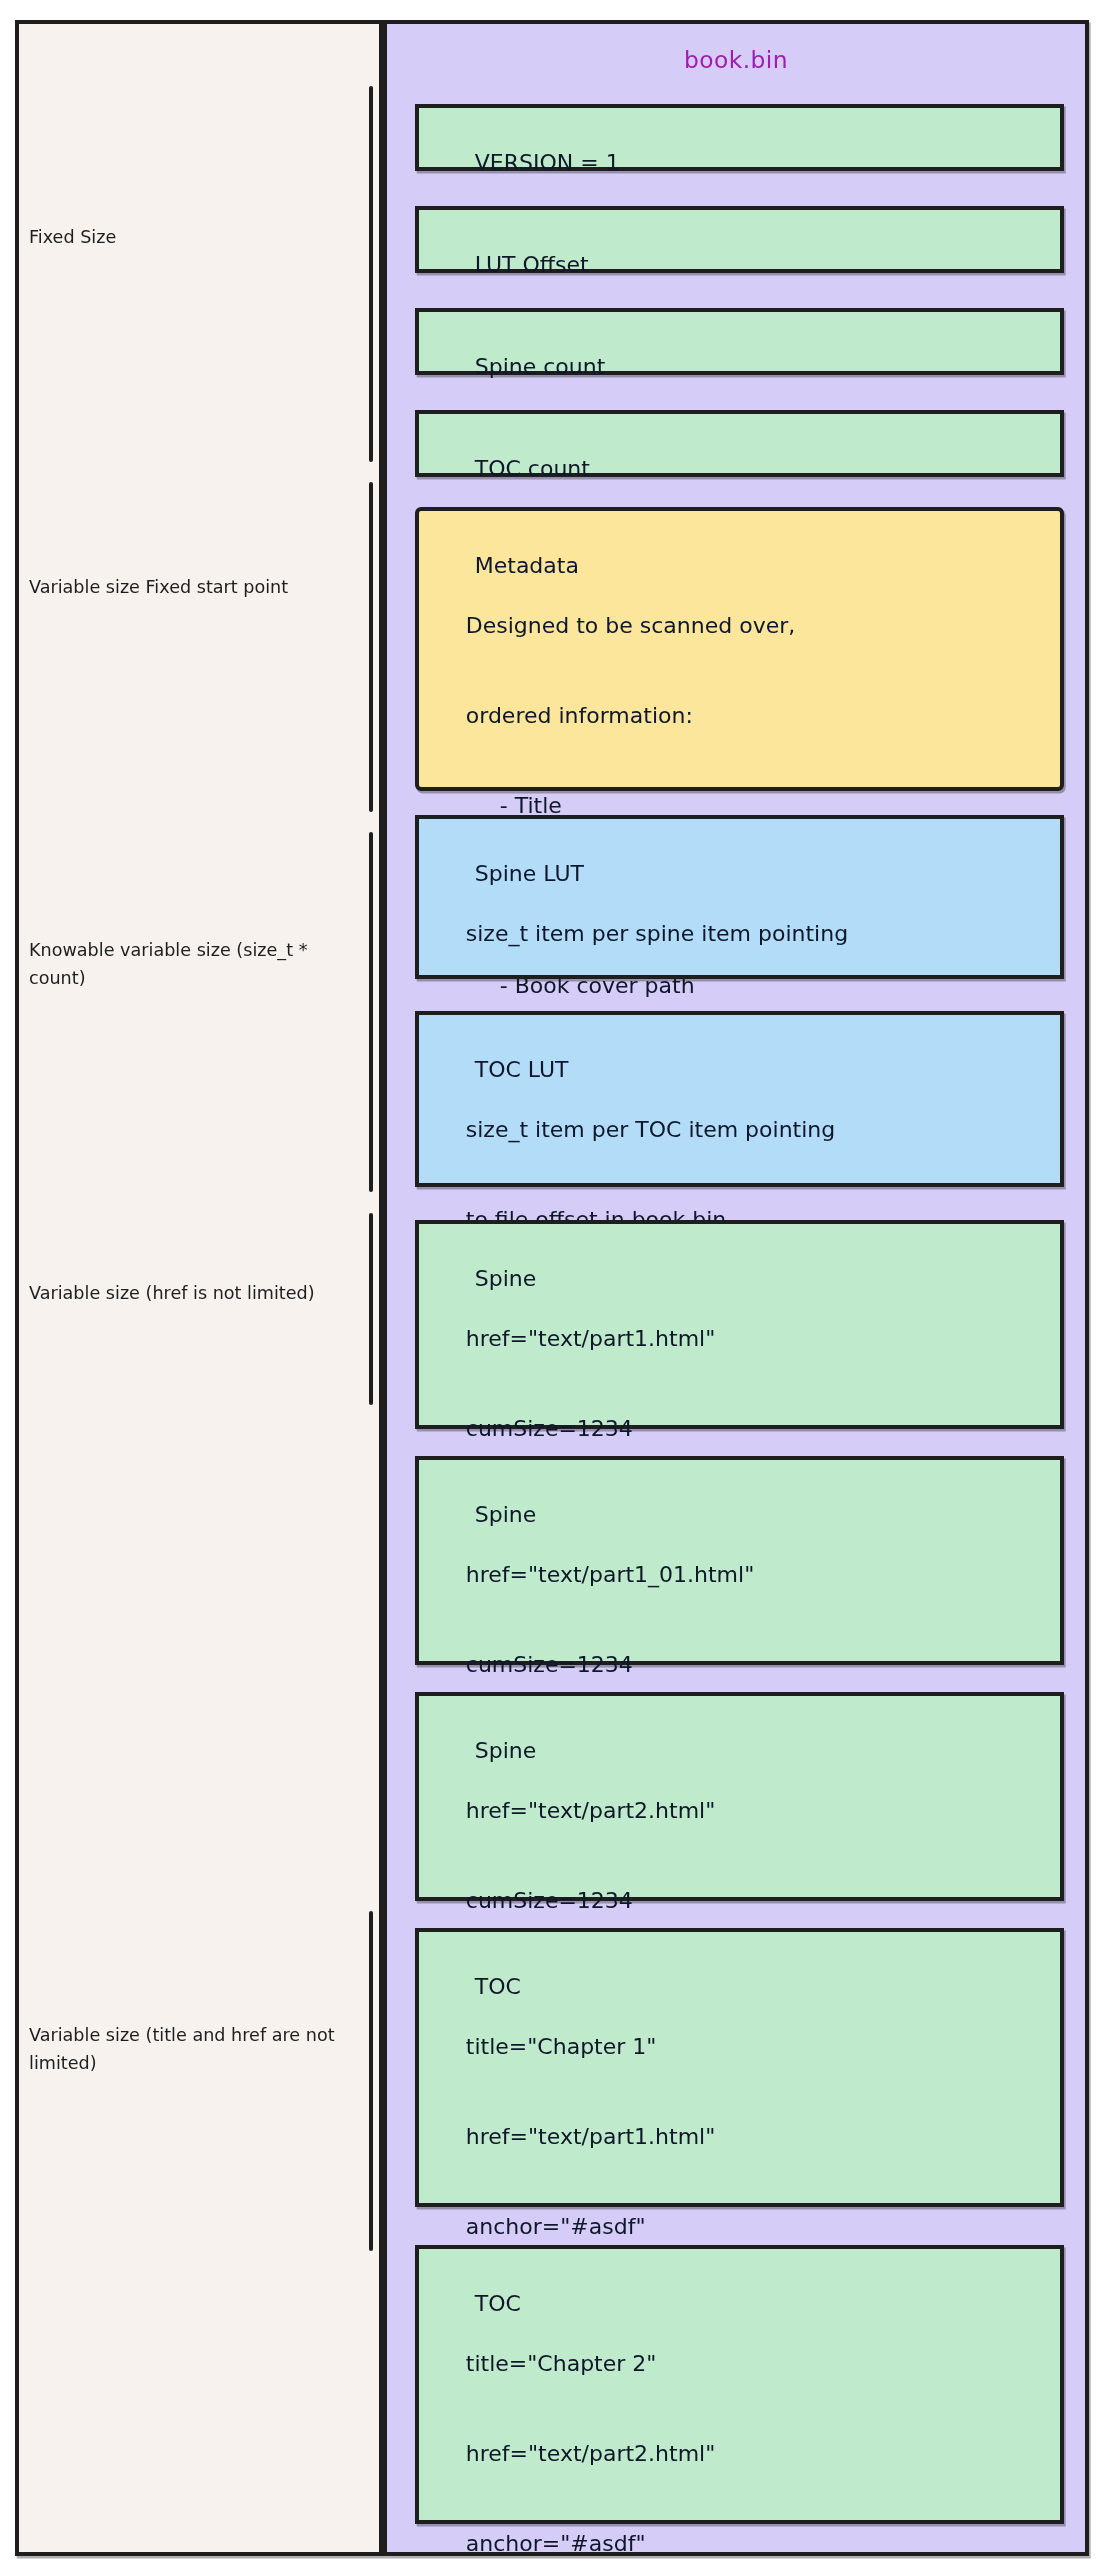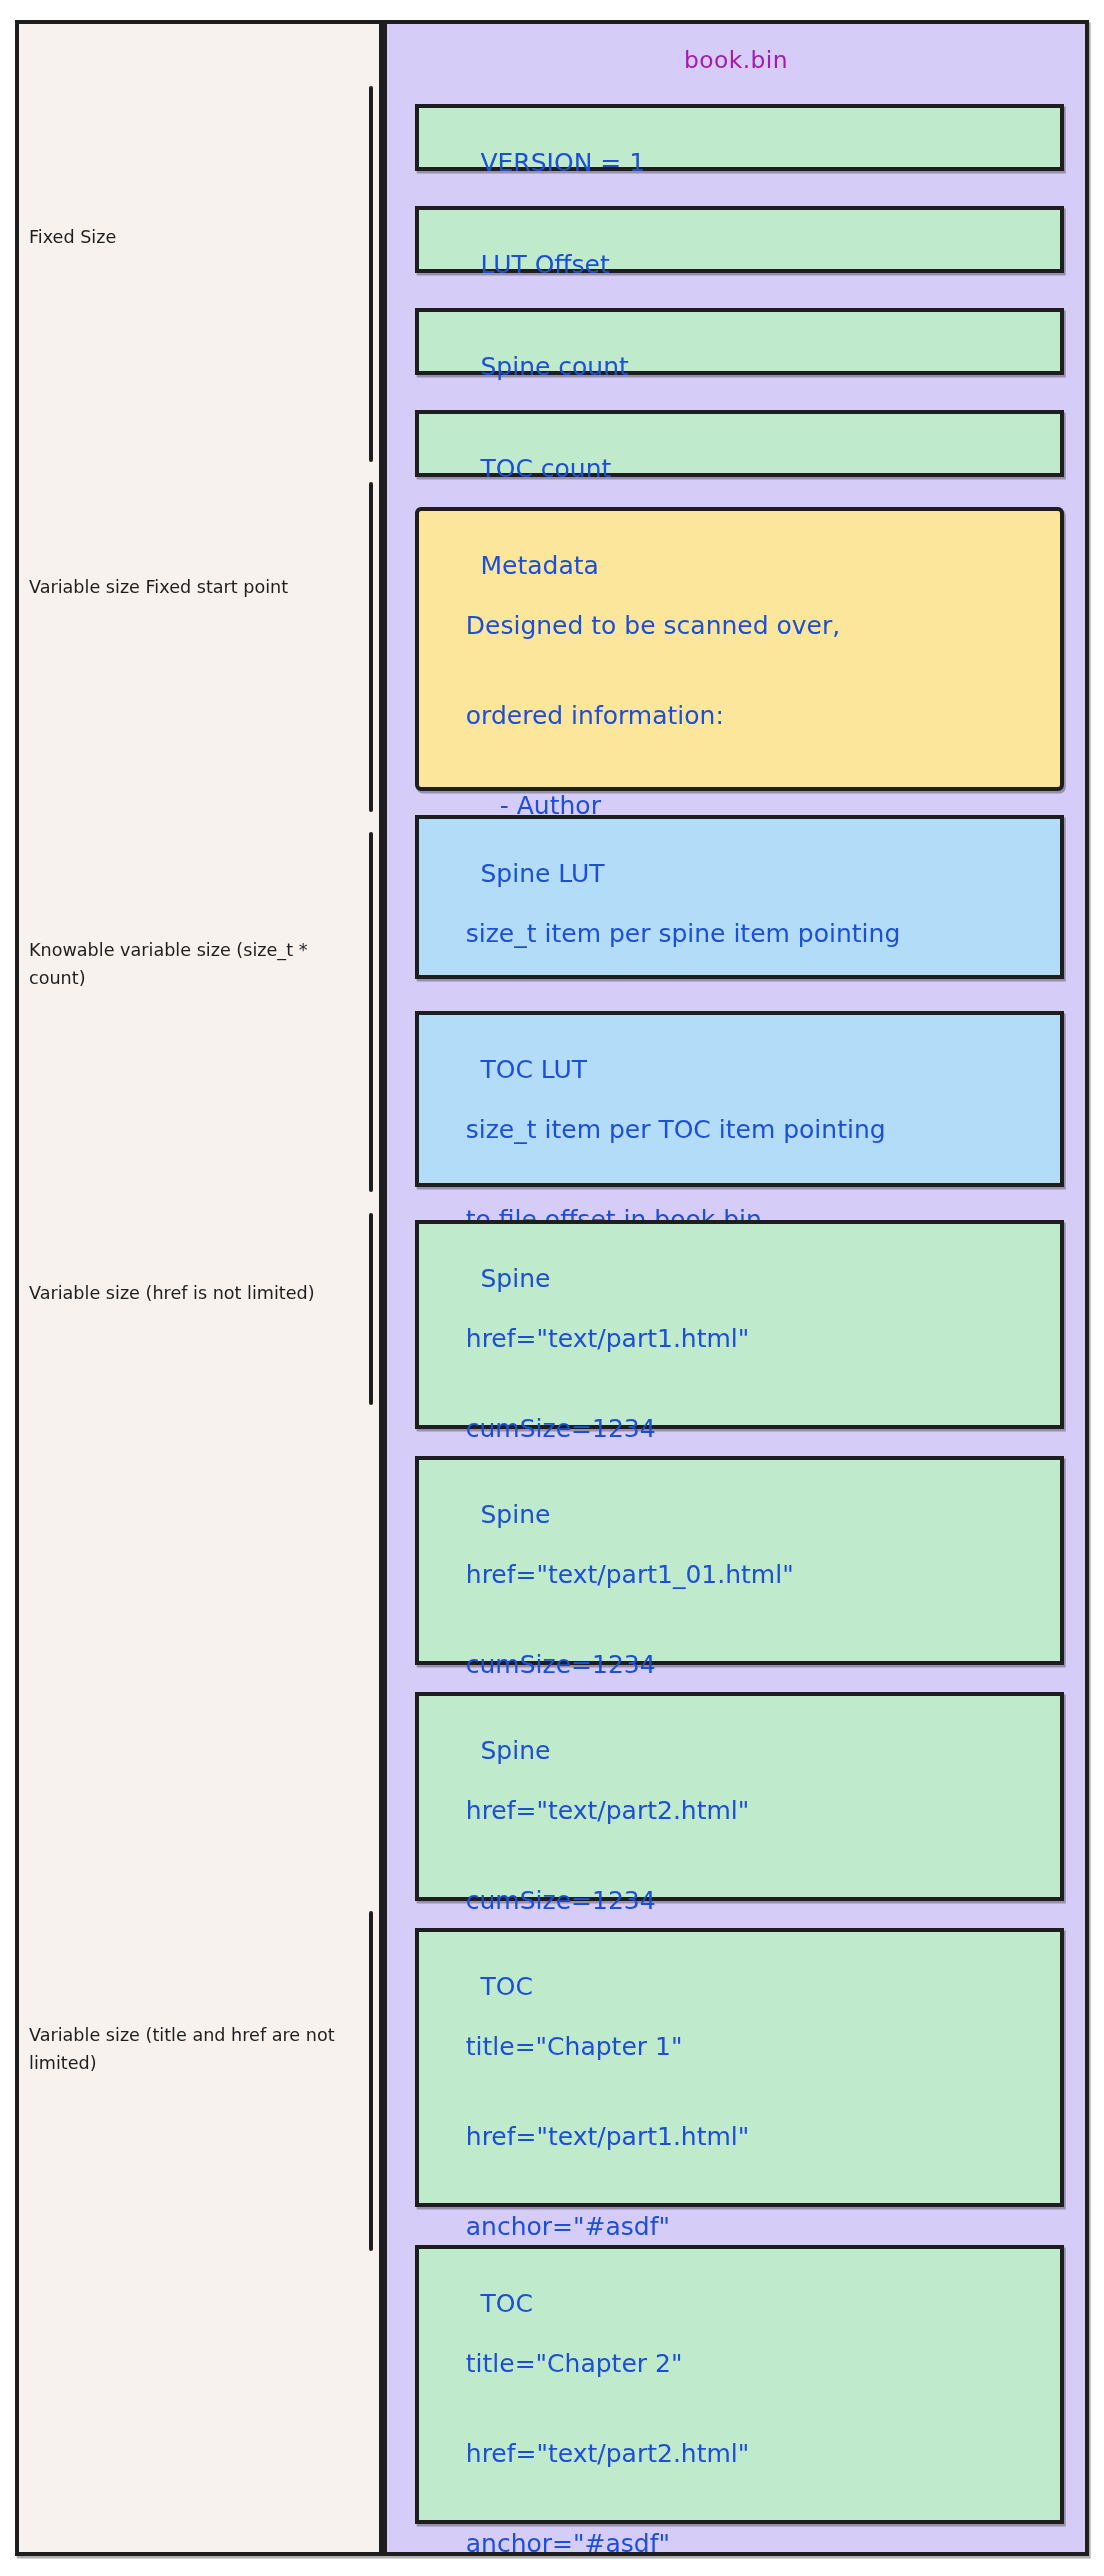--- a/index.html
+++ b/index.html
@@ -81,22 +81,22 @@
   }
 
   
   .box {
     position: absolute;
     left: 28.4px;
     width: 649px;
     box-sizing: border-box;
     border: 4.2px solid #1e1e1e;
     padding: 10px 13.4px 11.7px 13.4px;
-    color: #1d4ed8;
-    font-size: 25px;
+    color: #0f172a;
+    font-size: 22px;
     line-height: 30px;
     white-space: pre;
     box-shadow: 1.7px 2.5px 0 rgba(30,30,30,.35);
   }
   .box.green  { background: #bfeacb; }
   .box.yellow { background: #fbe69c; border-radius: 6px; }
   .box.blue   { background: #b3dcf9; }
 
   .box .sub { display: block; padding-left: 33px; }
   .box .sub2 { display: block; padding-left: 67px; }
@@ -148,20 +148,21 @@
     </div>
 
     <div class="box green" style="top:386px;height:67px;">
       <span>TOC count</span>
     </div>
 
     <div class="box yellow" style="top:483px;height:284px;">
       <span>Metadata</span>
       <span class="sub">Designed to be scanned over,</span>
       <span class="sub">ordered information:</span>
+      <span class="sub2">- Title</span>
       <span class="sub2">- Author</span>
       <span class="sub2">- Book cover path</span>
     </div>
 
     <div class="box blue" style="top:791px;height:164px;">
       <span>Spine LUT</span>
       <span class="sub">size_t item per spine item pointing</span>
       <span class="sub">to file offset in book.bin</span>
     </div>
 

